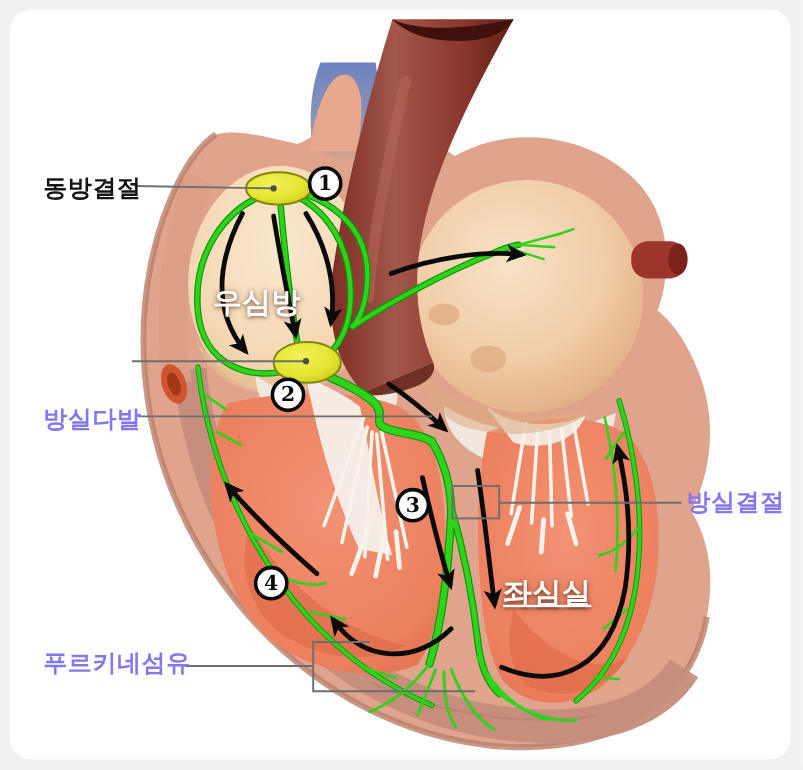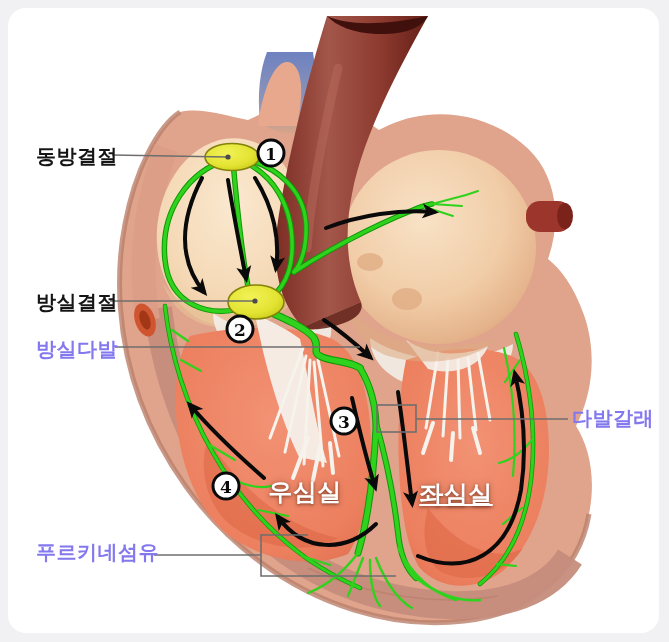--- a/index.html
+++ b/index.html
@@ -267,26 +267,25 @@
       <circle cx="247" cy="293" r="2.6" fill="#4c4c4c" stroke="none"></circle>
       <path d="M 107,339 L 352,339"></path>
       <path d="M 146,547 L 253,547"></path>
       <path d="M 300,527 L 253,527 L 253,568 L 388,568"></path>
       <rect x="369" y="397" width="39" height="27"></rect>
       <path d="M 408,411 L 560,411"></path>
     </g>
   </svg>
 
   <div class="lbl black" style="left:28px;  top:135px;">동방결절</div>
-  <div class="lbl black" style="left:28px;  top:281px;">방실결절</div>
   <div class="lbl purple" style="left:28px;  top:328px;">방실다발</div>
   <div class="lbl purple" style="left:28px;  top:531px;">푸르키네섬유</div>
-  <div class="lbl purple" style="left:564px; top:397px;">다발갈래</div>
-
-  <div class="lbl white" style="left:297px; top:468px;">우심실</div>
+  <div class="lbl purple" style="left:564px; top:397px;">방실결절</div>
+
+  <div class="lbl white" style="left:206px; top:228px;">우심방</div>
   <div class="lbl white" style="left:448px; top:470px;text-decoration:underline;">좌심실</div>
 
   <div class="step" style="left:263px; top:145px;">1</div>
   <div class="step" style="left:232px; top:321px;">2</div>
   <div class="step" style="left:336px; top:413px;">3</div>
   <div class="step" style="left:218px; top:478px;">4</div>
 
 </div>
 
 </body></html>

